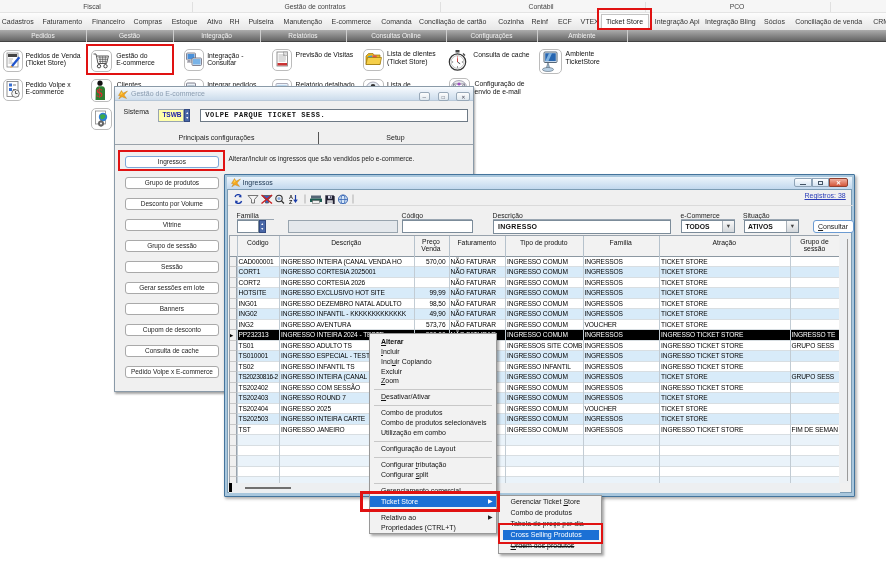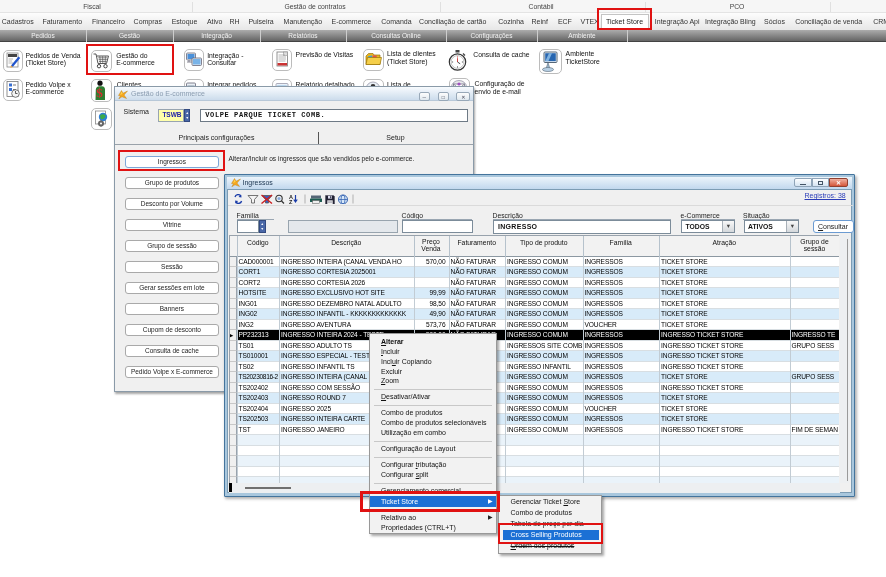--- a/index.html
+++ b/index.html
@@ -201,21 +201,21 @@
 <div class="ab" style="left:322.5px;top:4.5px;width:11.3px;height:9.5px;background:linear-gradient(#fdfdfd,#dfe8ef);border:1px solid #98a8b8;border-radius:2px;font-size:5px;color:#445;text-align:center;line-height:8px">□</div>
 <div class="ab" style="left:341.4px;top:4.5px;width:13.8px;height:9.5px;background:linear-gradient(#fdfdfd,#dfe8ef);border:1px solid #98a8b8;border-radius:2px;font-size:5px;color:#445;text-align:center;line-height:8px">✕</div>
 <div class="ab" style="left:8.6px;top:21px;font-size:7px;color:#222">Sistema</div>
 <div class="ab" style="left:43.4px;top:22px;width:25.3px;height:12.6px;background:#ffffab;border:1px solid #98a4b0">
 <div class="ab" style="left:3px;top:0;font-size:6.5px;font-weight:bold;color:#2222aa;line-height:10.5px">TSWB</div>
     </div>
 <div class="ab" style="left:68.7px;top:22px;width:6.3px;height:12.6px;background:#4a68a8;border:1px solid #334a80">
 <div class="ab" style="left:0.8px;top:0.5px;font-size:3.5px;color:#fff;line-height:5px">▲<br>▼</div>
     </div>
 <div class="ab" style="left:85.3px;top:22px;width:268px;height:13px;background:#fff;border:1px solid #6e7a86">
-<div class="ab" style="left:4px;top:0;font-family:'Liberation Mono',monospace;font-size:7px;font-weight:bold;color:#111;line-height:11px;letter-spacing:0.6px">VOLPE PARQUE TICKET COMB.</div>
+<div class="ab" style="left:4px;top:0;font-family:'Liberation Mono',monospace;font-size:7px;font-weight:bold;color:#111;line-height:11px;letter-spacing:0.6px">VOLPE PARQUE TICKET SESS.</div>
     </div>
 <div class="ab" style="left:0;top:44px;width:358px;height:14px;border-bottom:1px solid #9aa2aa">
 <div class="ab" style="left:0;top:0;width:203px;text-align:center;font-size:7px;color:#222;line-height:13px">Principais configurações</div>
 <div class="ab" style="left:203px;top:1px;width:1px;height:12px;background:#555"></div>
 <div class="ab" style="left:203px;top:0;width:155px;text-align:center;font-size:7px;color:#222;line-height:13px">Setup</div>
 </div>
 <div class="ab" style="left:113.5px;top:67.5px;font-size:6.6px;color:#222">Alterar/Incluir os ingressos que são vendidos pelo e-commerce.</div>
 <div class="btn1" style="left:9.5px;top:69.4px;width:94.8px;border-color:#7da7d8">Ingressos</div>
 <div class="btn1" style="left:9.5px;top:90.4px;width:94.8px;border-color:#a9a9a9">Grupo de produtos</div>
 <div class="btn1" style="left:9.5px;top:111.4px;width:94.8px;border-color:#a9a9a9">Desconto por Volume</div>

